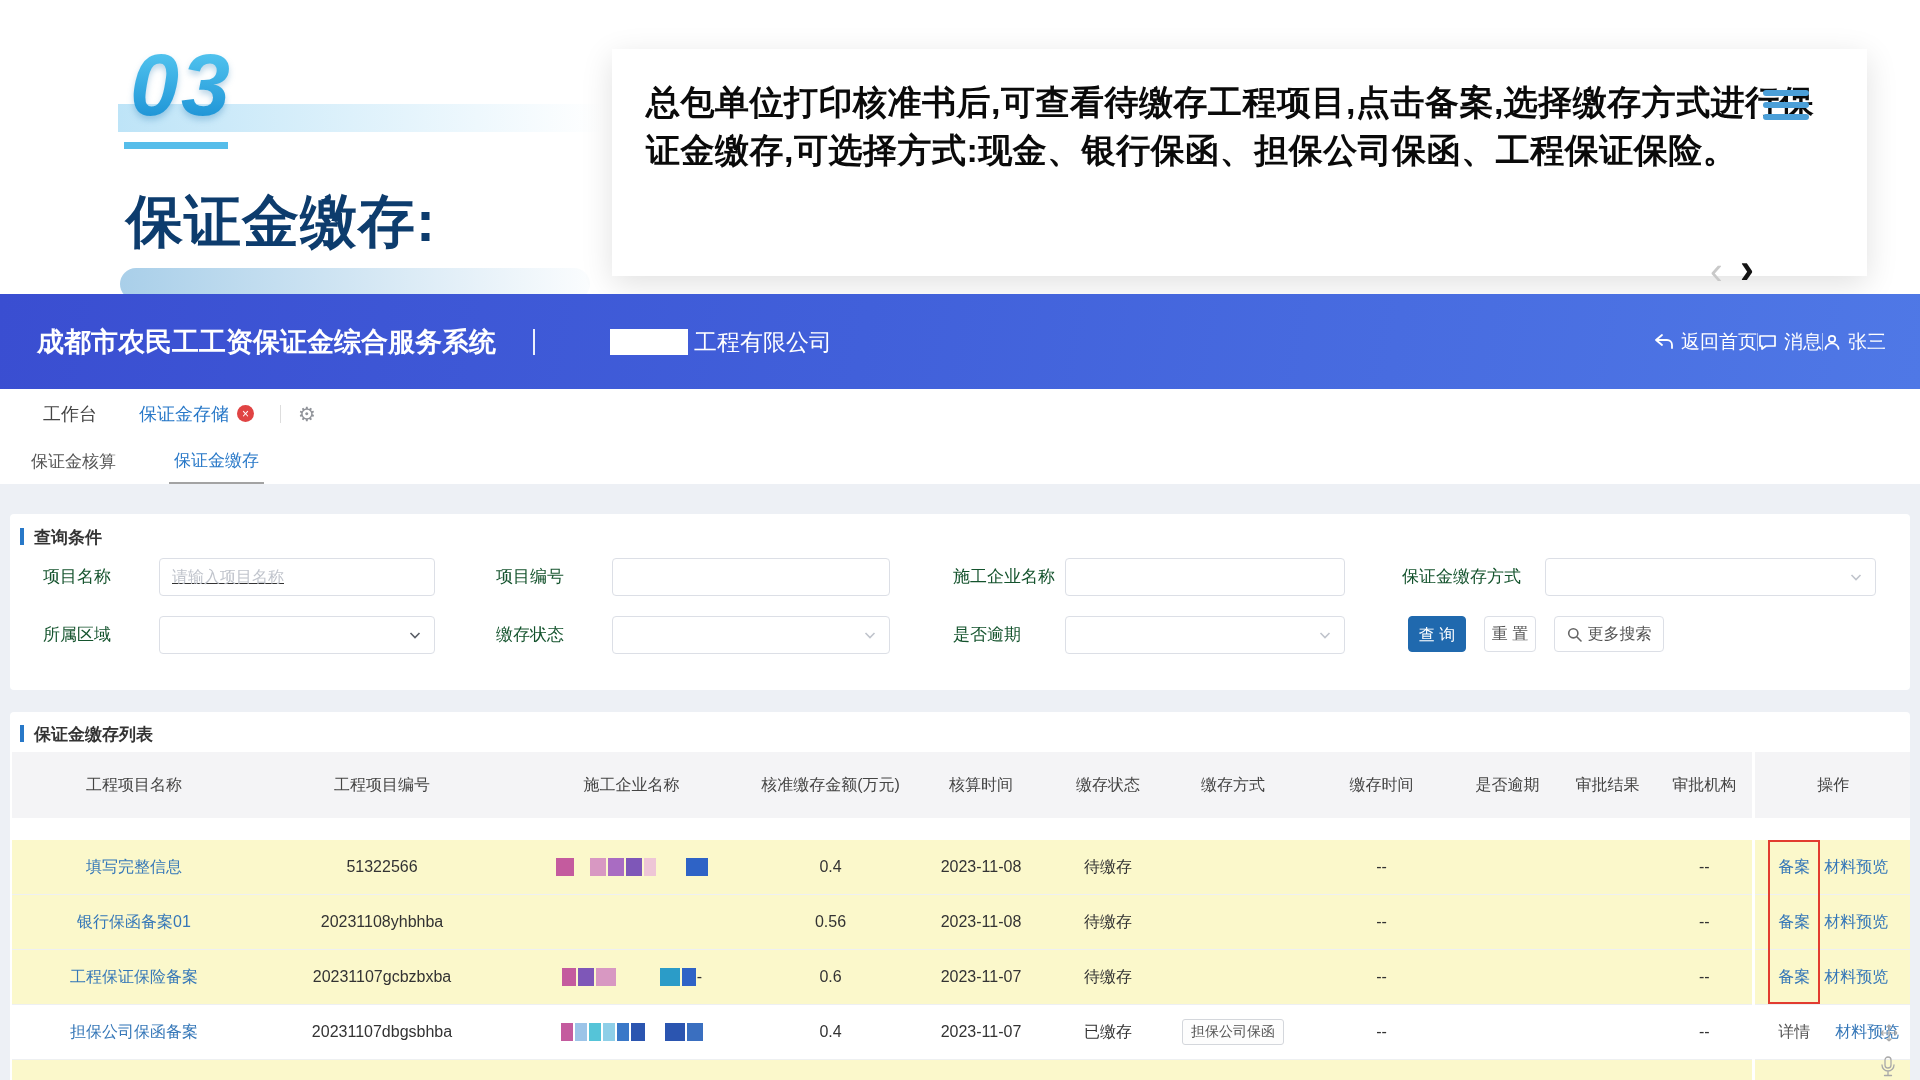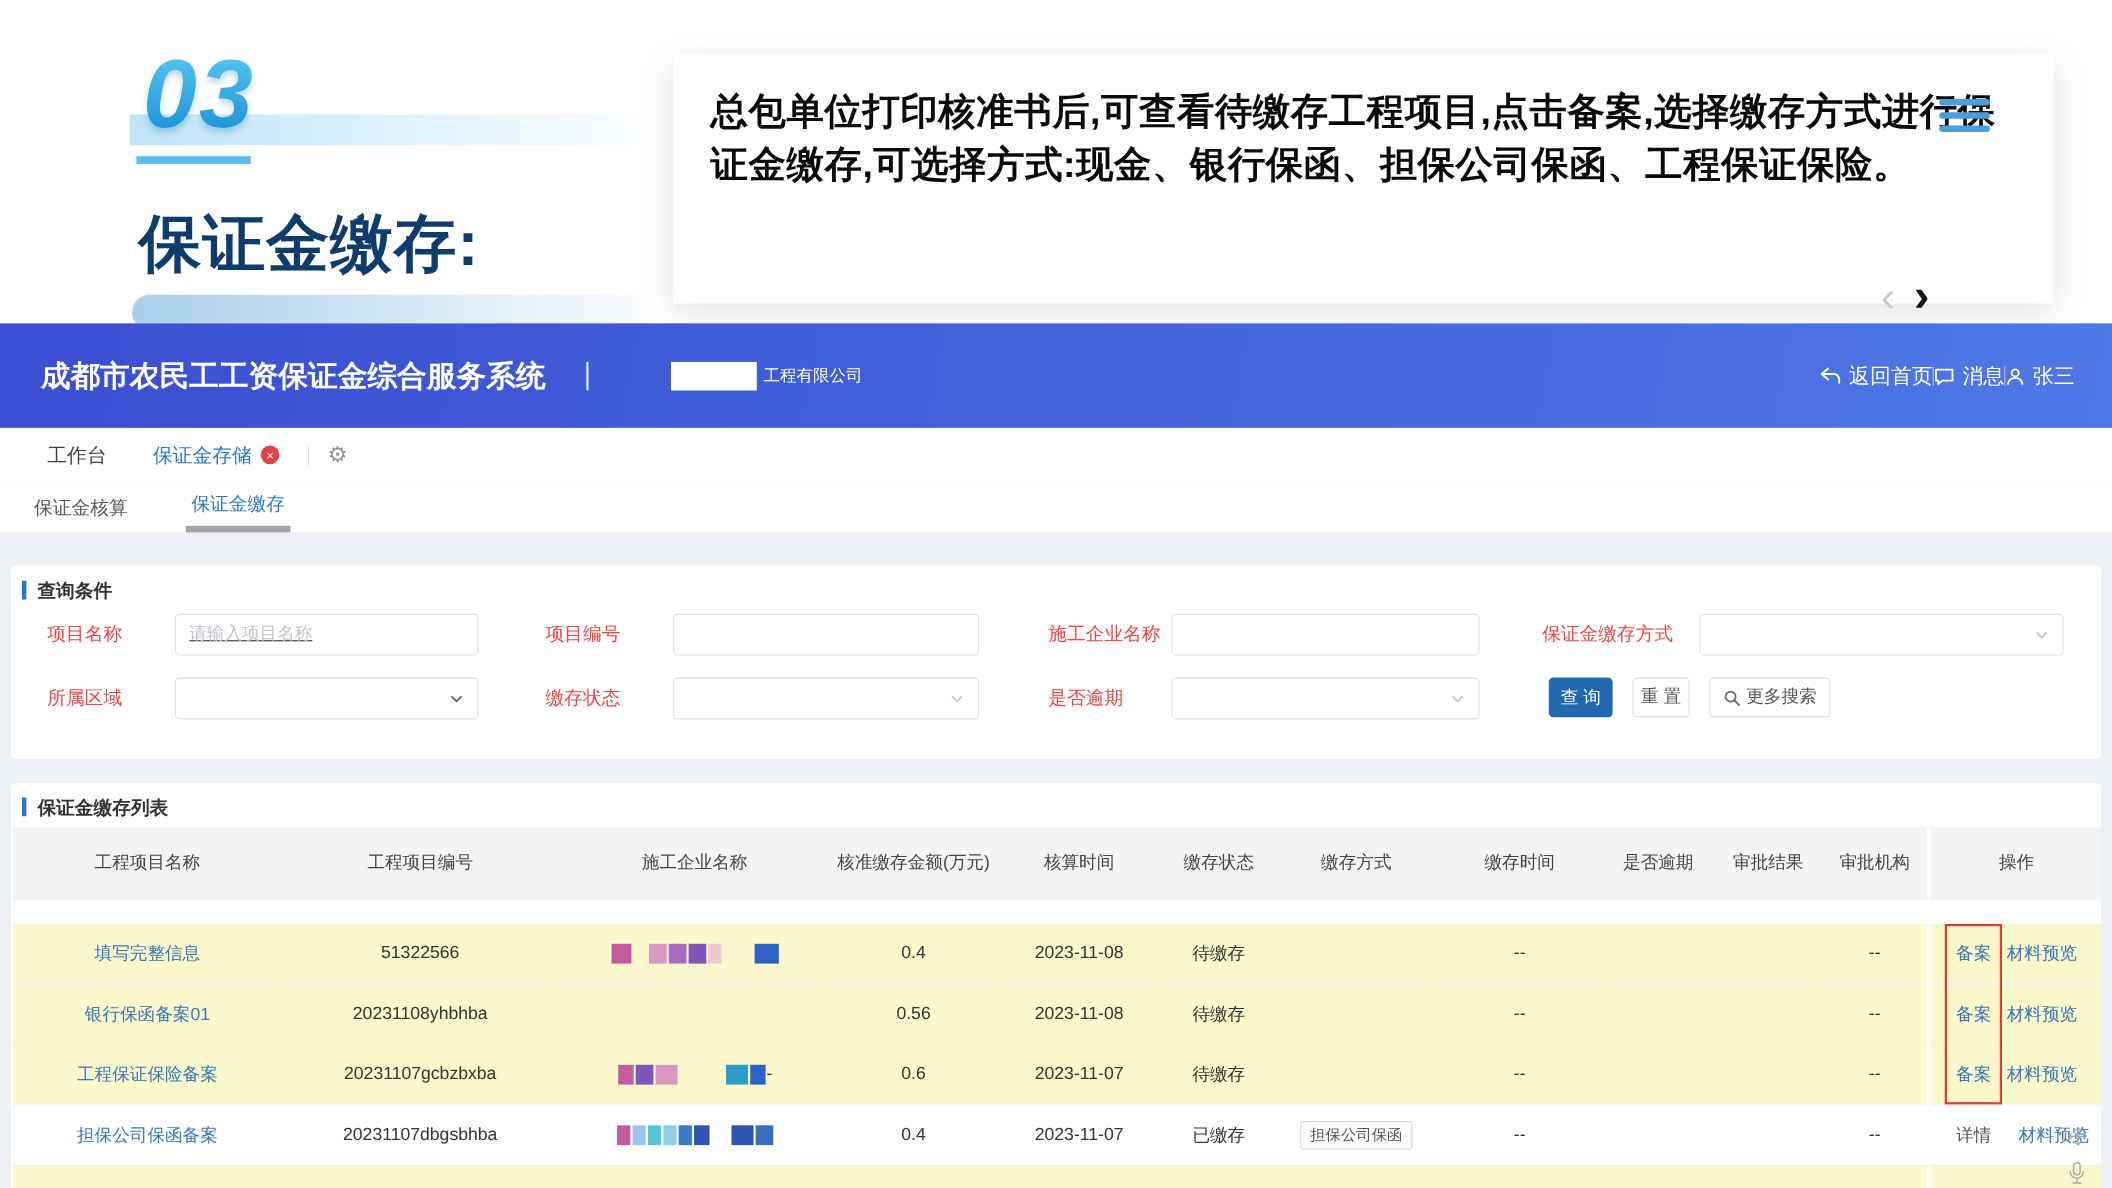--- a/index.html
+++ b/index.html
@@ -26,48 +26,48 @@
   .arrow-right{position:absolute;left:1740px;top:248px;font-size:42px;color:#141414;font-weight:bold;line-height:1;}
 
   
   .app{position:absolute;left:0;top:294px;width:1920px;height:786px;background:#edf0f5;}
 
   .app-header{position:absolute;left:0;top:0;width:100%;height:95px;color:#fff;
               background:linear-gradient(100deg,#3a4ed1 0%,#4160da 45%,#4f78e6 100%);}
   .sys-title{position:absolute;left:37px;top:50%;transform:translateY(-50%);font-size:27px;font-weight:bold;}
   .hdr-divider{position:absolute;left:533px;top:35px;width:2px;height:26px;background:rgba(255,255,255,.9);}
   .redact-box{position:absolute;left:610px;top:35px;width:78px;height:26px;background:#ffffff;}
-  .company{position:absolute;left:694px;top:50%;transform:translateY(-50%);font-size:15px;font-family:Liberation Mono, monospace;}
+  .company{position:absolute;left:694px;top:50%;transform:translateY(-50%);font-size:23px;font-family:Liberation Mono, monospace;}
   .hdr-nav{position:absolute;right:34px;top:0;height:100%;display:flex;align-items:center;font-size:19px;}
   .hdr-item{display:flex;align-items:center;gap:7px;cursor:pointer;}
   .nav-divider{width:1px;height:18px;background:rgba(255,255,255,.55);}
 
   .tabbar{position:absolute;left:0;top:95px;width:100%;height:49px;background:#fff;
           border-bottom:1px solid #e7e9ec;display:flex;align-items:center;}
   .tab-workbench{margin-left:43px;font-size:18px;color:#444;cursor:pointer;}
   .tab-active{margin-left:42px;font-size:18px;color:#2878c8;display:flex;align-items:center;cursor:pointer;}
   .tab-badge{width:17px;height:17px;border-radius:50%;background:#e04343;color:#fff;font-size:12px;
              display:flex;align-items:center;justify-content:center;margin-left:8px;cursor:pointer;}
   .tab-divider{width:1px;height:18px;background:#ddd;margin-left:26px;}
   .gear{margin-left:17px;color:#909399;font-size:20px;cursor:pointer;}
 
   .subtabbar{position:absolute;left:0;top:144px;width:100%;height:46px;background:#fff;display:flex;}
   .subtab{height:100%;display:flex;align-items:center;padding:0 5px;font-size:17px;color:#555;
           box-sizing:border-box;cursor:pointer;}
   .subtab.first{margin-left:26px;}
   .subtab.second{margin-left:48px;}
-  .subtab.active{color:#2878c8;border-bottom:6px solid #a3a3a3;}
+  .subtab.active{color:#2878c8;border-bottom:2px solid #a3a3a3;}
 
   .panel{position:absolute;left:10px;width:1900px;background:#fff;border-radius:4px;}
   .query-panel{top:220px;height:176px;}
   .list-panel{top:418px;height:409px;overflow:hidden;}
   .blue-bar{position:absolute;left:10px;width:4px;height:17px;background:#2878c8;}
   .sec-title{position:absolute;left:24px;font-size:17px;font-weight:bold;color:#333;}
 
-  .q-label{position:absolute;height:38px;line-height:38px;font-size:17px;color:#ef4444;}
+  .q-label{position:absolute;height:38px;line-height:38px;font-size:17px;color:#14532d;}
   .q-input,.q-select{position:absolute;height:38px;border:1px solid #dcdfe6;border-radius:4px;
             box-sizing:border-box;background:#fff;font-size:16px;color:#333;padding:0 12px;text-decoration:underline;}
   .q-input::placeholder{color:#c0c4cc;}
   .q-select{display:flex;align-items:center;justify-content:flex-end;cursor:pointer;color:#c0c4cc;}
   .q-select.dark{color:#5a5e66;}
   .row1{top:44px;} .row2{top:102px;}
   .btn{position:absolute;height:36px;line-height:34px;text-align:center;border-radius:4px;font-size:16px;
        box-sizing:border-box;cursor:pointer;}
   .btn-primary{background:#2069ae;color:#fff;border:1px solid #2069ae;line-height:36px;}
   .btn-plain{background:#fff;color:#555;border:1px solid #dcdfe6;display:flex;align-items:center;justify-content:center;gap:6px;}

